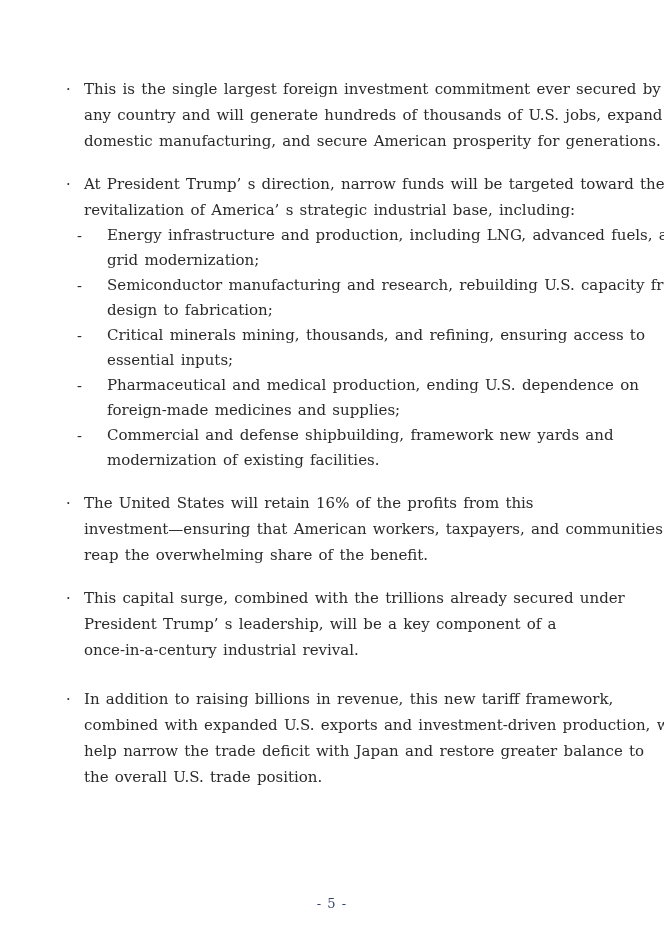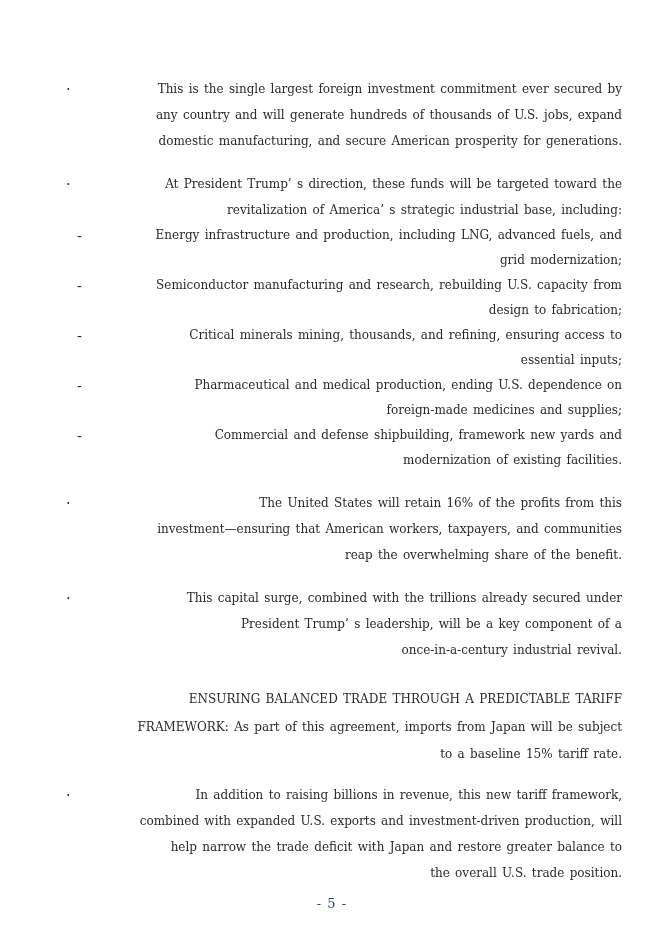--- a/index.html
+++ b/index.html
@@ -17,23 +17,22 @@
     color: #2a2a2a;
   }
   .content {
     position: absolute;
     left: 62px;
     top: 76px;
     width: 560px;
   }
   .text, .heading-para {
     white-space: pre;
-    font-size: 12px;
+    font-size: 15px;
     word-spacing: 1.5px;
-    text-align: right;
   }
   .bullet {
     position: relative;
     padding-left: 22px;
     line-height: 26px;
     margin-bottom: 17px;
   }
   .bullet.tight {
     margin-bottom: 0;
   }
@@ -89,21 +88,21 @@
 
     <div class="bullet">
       <span class="marker">·</span>
       <div class="text">This is the single largest foreign investment commitment ever secured by
 any country and will generate hundreds of thousands of U.S. jobs, expand
 domestic manufacturing, and secure American prosperity for generations.</div>
     </div>
 
     <div class="bullet tight">
       <span class="marker">·</span>
-      <div class="text">At President Trump’ s direction, these funds will be targeted toward the
+      <div class="text">At President Trump’ s direction, narrow funds will be targeted toward the
 revitalization of America’ s strategic industrial base, including:</div>
     </div>
 
     <div class="subs">
       <div class="sub">
         <span class="marker">-</span>
         <div class="text">Energy infrastructure and production, including LNG, advanced fuels, and
 grid modernization;</div>
       </div>
       <div class="sub">
@@ -135,23 +134,20 @@
 reap the overwhelming share of the benefit.</div>
     </div>
 
     <div class="bullet b4">
       <span class="marker">·</span>
       <div class="text">This capital surge, combined with the trillions already secured under
 President Trump’ s leadership, will be a key component of a
 once-in-a-century industrial revival.</div>
     </div>
 
-    <div class="heading-para">ENSURING BALANCED TRADE THROUGH A PREDICTABLE TARIFF
-FRAMEWORK: As part of this agreement, imports from Japan will be subject
-to a baseline 15% tariff rate.</div>
 
     <div class="bullet">
       <span class="marker">·</span>
       <div class="text">In addition to raising billions in revenue, this new tariff framework,
 combined with expanded U.S. exports and investment-driven production, will
 help narrow the trade deficit with Japan and restore greater balance to
 the overall U.S. trade position.</div>
     </div>
 
   </div>

